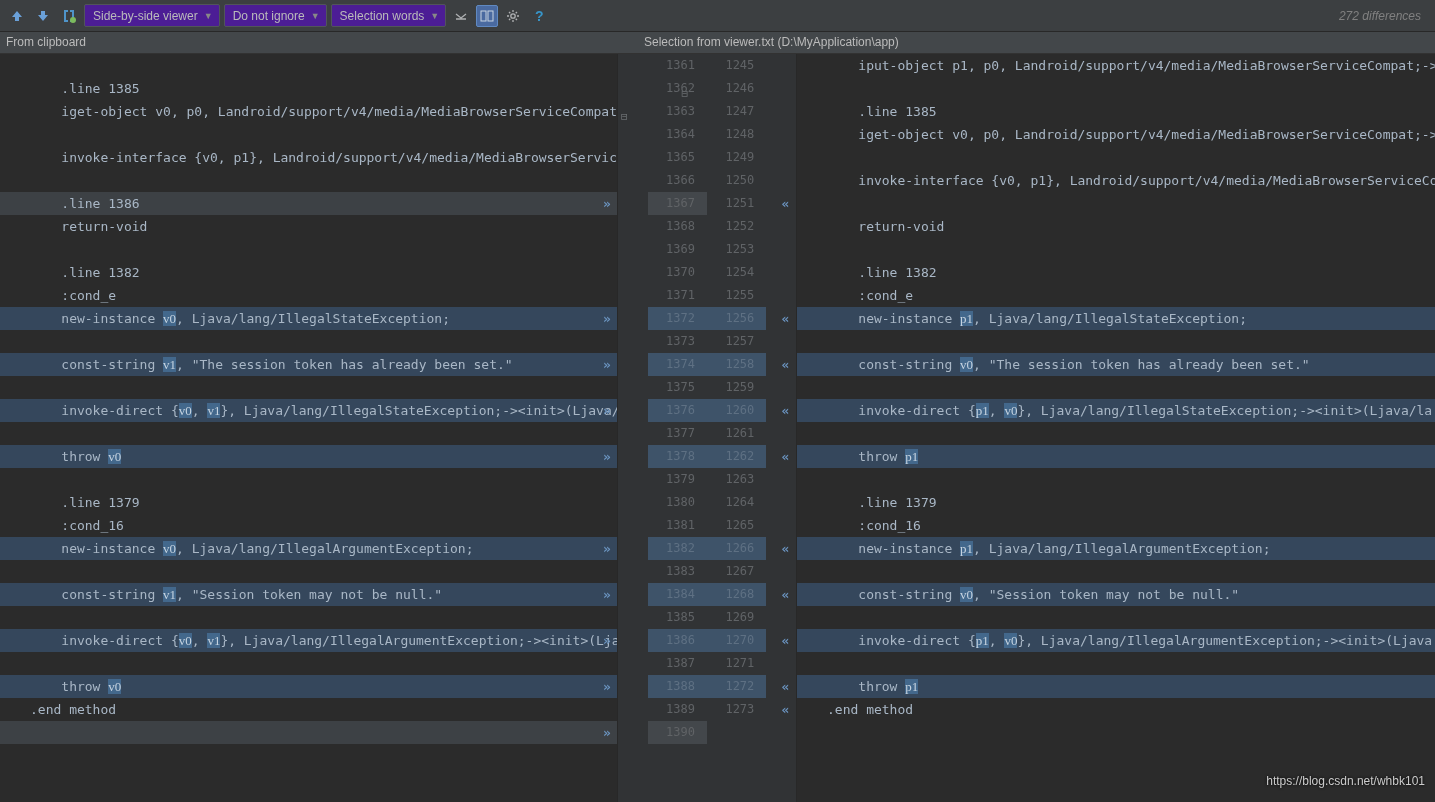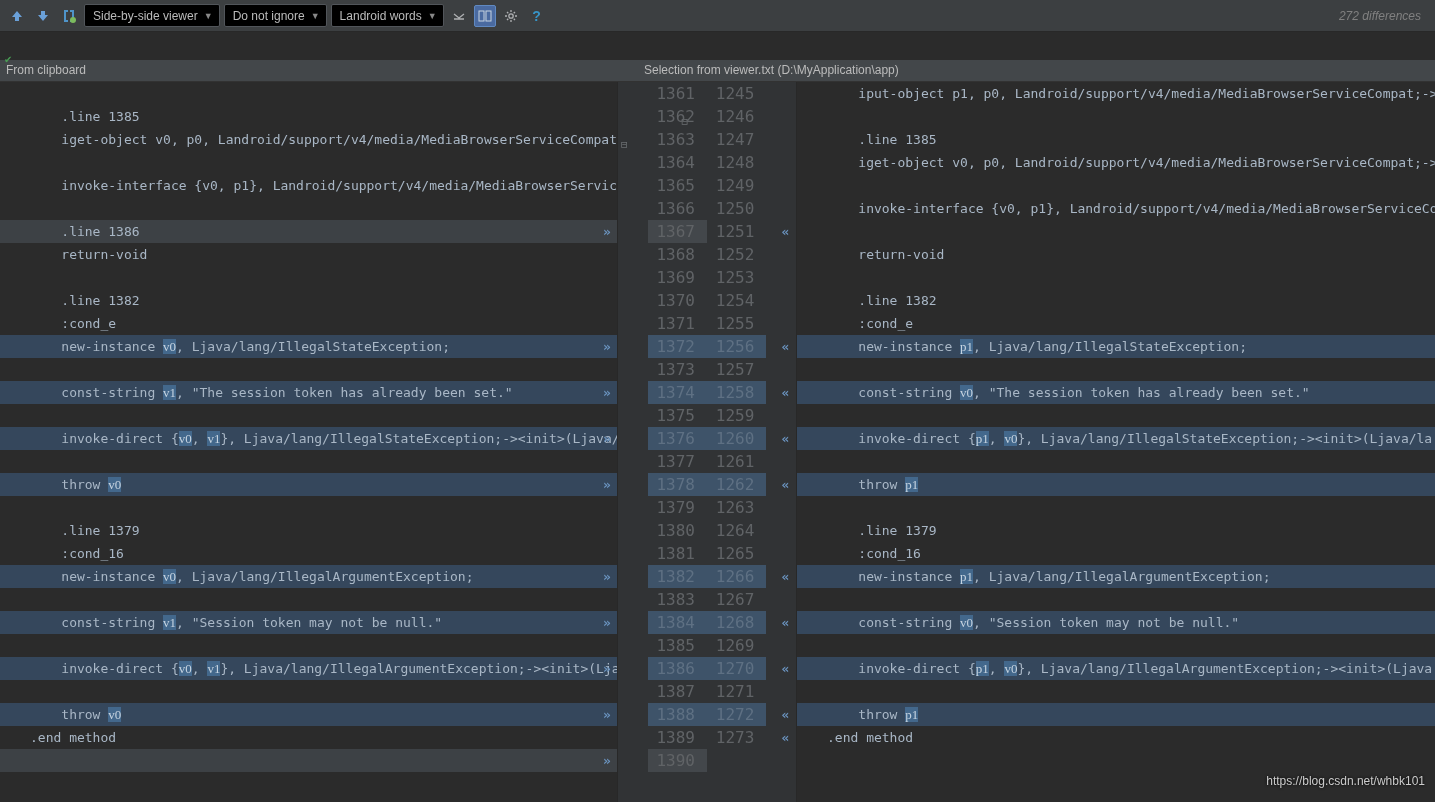--- a/index.html
+++ b/index.html
@@ -1,38 +1,38 @@
 <!DOCTYPE html>
 <html><head>
 <meta charset="utf-8">
 <style>
 * { margin:0; padding:0; box-sizing:border-box; }
 body { background:#2b2b2b; color:#a9b7c6; font-family:"Segoe UI",sans-serif; font-size:12px; width:1435px; height:802px; overflow:hidden; position:relative; }
 .toolbar { height:32px; background:#3c3f41; border-bottom:1px solid #282828; display:flex; align-items:center; padding:0 6px; gap:4px; }
 .tool-btn { width:22px; height:22px; display:flex; align-items:center; justify-content:center; cursor:pointer; color:#afb1b3; }
 .tool-btn svg { width:16px; height:16px; }
-.dropdown { background:#000000; border:1px solid #51555a; height:23px; display:flex; align-items:center; padding:0 6px 0 8px; gap:6px; color:#bbb; cursor:pointer; border-radius:2px; font-size:12px;text-align:right; }
+.dropdown { background:#4c1d95; border:1px solid #51555a; height:23px; display:flex; align-items:center; padding:0 6px 0 8px; gap:6px; color:#bbb; cursor:pointer; border-radius:2px; font-size:12px;text-align:right; }
 .dropdown .chev { font-size:9px; color:#888; }
 .diff-count { margin-left:auto; color:#808080; padding-right:8px;font-style:italic; }
-.headers { height:22px; display:flex; background:#43474a; border-bottom:1px solid #323232; color:#bbb; font-size:12px;margin-top:28px; }
+.headers { height:22px; display:flex; background:#43474a; border-bottom:1px solid #323232; color:#bbb; font-size:12px; }
 .headers .left { flex:0 0 638px; padding:3px 6px; }
 .headers .right { flex:1; padding:3px 6px; }
 .diff-area { display:flex; height:748px; font-family:Consolas,monospace; font-size:13px; white-space:pre; position:relative; }
 .col-left-code { width:617px; background:#2b2b2b; }
 .gutter-pair { width:180px; background:#313335; border-left:1px solid #282828; border-right:1px solid #282828; position:relative; display:flex; }
 .gutter-l, .gutter-r { width:72px; text-align:right; color:#606366; }
 .gutter-m { width:36px; position:relative; }
 .gutter-b { width:36px; }
 .col-right-code { flex:1; background:#2b2b2b; }
 .row { height:23px; line-height:23px; position:relative; }
 .row.hl { background:#35475c; }
 .row.insert { background:#3d4145; }
 .code-text { padding-left:30px; color:#a9b7c6; overflow:hidden; }
 .code-text .var-diff { background:#43688c; color:#c5d3e0;font-family:Liberation Serif, serif; }
-.gutter-l .row, .gutter-r .row { padding-right:12px; font-size:16px; }
+.gutter-l .row, .gutter-r .row { padding-right:12px; font-size:12px; }
 .gutter-l .row.hl, .gutter-r .row.hl { background:#3e5369; color:#5e7083;padding-left:8px; }
 .gutter-l .row.insert, .gutter-r .row.insert { background:#43474b; }
 .arrow-btn { position:absolute; width:18px; height:18px; color:#6b94c0; cursor:pointer; font-weight:bold; font-size:13px; display:flex; align-items:center; justify-content:center; }
 .check { position:absolute; left:4px; top:54px; color:#499c54; font-size:10px; }
 .foldmark { position:absolute; color:#6a6e70; font-size:11px; }
 .watermark { position:absolute; right:10px; bottom:14px; color:#ccc; font-size:12px; text-shadow:0 0 3px #000; }
 .toggle-on { background:#4a6aa0; border:1px solid #6089c1; border-radius:2px; }
 </style>
 </head>
 <body>
@@ -56,21 +56,21 @@
     </div>
   <div class="dropdown">
       <span>Side-by-side viewer</span>
       <span class="chev">▼</span>
     </div>
   <div class="dropdown">
       <span>Do not ignore</span>
       <span class="chev">▼</span>
     </div>
   <div class="dropdown">
-      <span>Landroid words</span>
+      <span>Selection words</span>
       <span class="chev">▼</span>
     </div>
   <div class="tool-btn">
       <svg viewBox="0 0 16 16">
         <path stroke="#afb1b3" stroke-width="1.3" fill="none" d="M3 6l5 4 5-4M3 11h10"></path>
       </svg>
     </div>
   <div class="tool-btn toggle-on">
       <svg viewBox="0 0 16 16">
         <rect x="2" y="3" width="5" height="10" fill="none" stroke="#c7d3e0"></rect>

